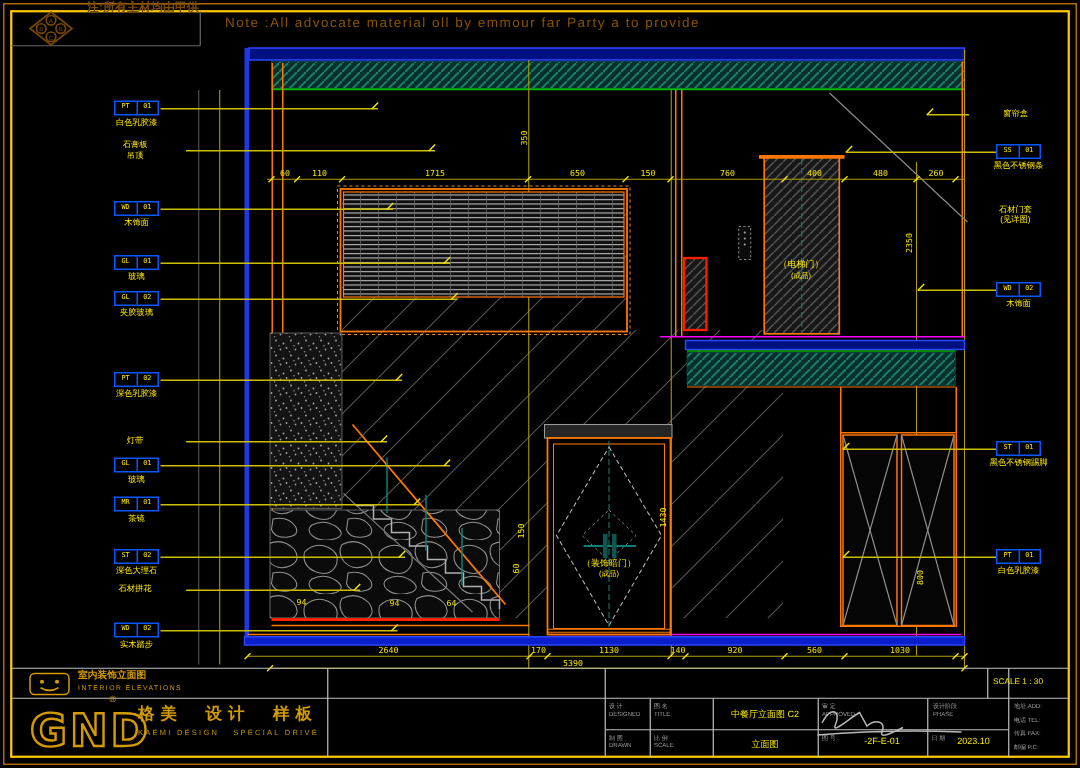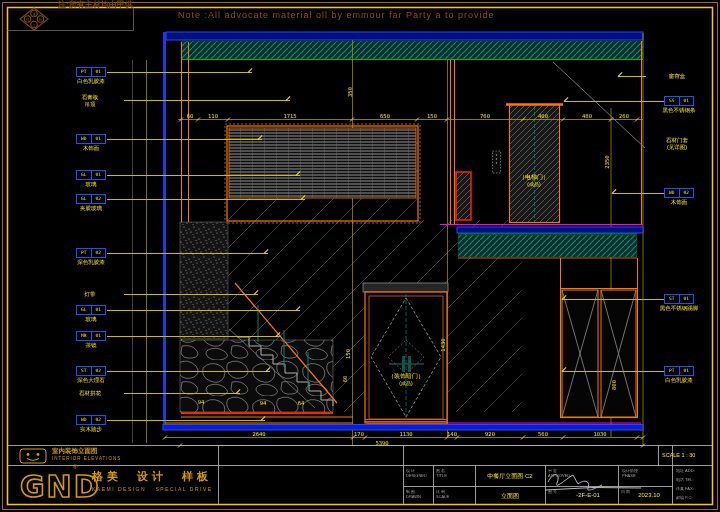--- a/index.html
+++ b/index.html
@@ -13,21 +13,21 @@
   .leader{position:absolute;height:1px;background:#cdbd00;}
   .leader-tick{position:absolute;width:6px;height:1px;background:#f2e400;transform:rotate(-45deg);}
   .callout-box{position:absolute;height:10px;width:30px;border:1px solid #0a57ff;
        display:flex;box-sizing:border-box;background:#000;}
   .callout-box span{flex:1;font:4.5px "DejaVu Sans Mono",monospace;color:#ffe900;
        text-align:center;line-height:7px;overflow:hidden;}
   .callout-box span + span{border-left:1px solid #0a57ff;}
   .callout-label{position:absolute;font-size:5.5px;color:#ffe900;text-align:center;width:64px;}
   .callout-note{position:absolute;font-size:5.5px;color:#ffe900;text-align:center;
        white-space:pre;width:64px;line-height:1.25;}
-  .note-top{left:150px;top:10px;font-size:9px;letter-spacing:1px;color:#8a5200;margin-left:28px;}
+  .note-top{left:150px;top:10px;font-size:9px;letter-spacing:1px;color:#8a5200;}
   .stamp-cn{left:58px;top:0;font-size:8px;font-weight:bold;color:#7a4a00;}
   .stamp-letter{position:absolute;font-size:4px;color:#7a4a00;transform:translate(-50%,-50%);}
   .cn-label{color:#ffe900;text-align:center;}
   .tb-label{position:absolute;font-size:4px;color:#9f9f9f;line-height:1.3;white-space:pre;}
   .tb-value{position:absolute;font-size:6px;color:#f2e400;text-align:center;white-space:nowrap;}
   .gold{color:#d39b00;}
 </style>
 </head>
 <body>
 

